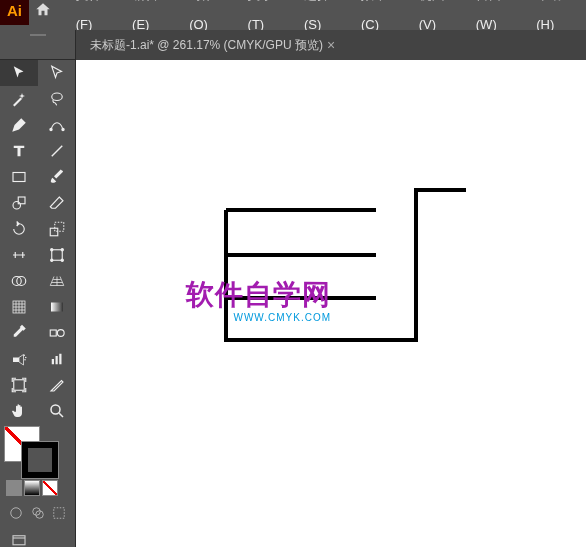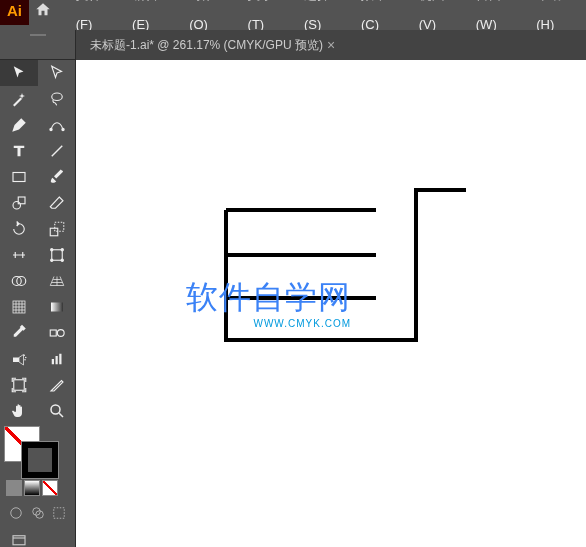--- a/index.html
+++ b/index.html
@@ -181,23 +181,23 @@
     }
     .watermark {
       position: absolute;
       left: 110px;
       top: 216px;
       display: flex;
       flex-direction: column;
       align-items: flex-start;
     }
     .watermark-main {
-      font-size: 32px;
-      font-weight: normal;
-      color: #3b82f6;
+      font-size: 28px;
+      font-weight: bold;
+      color: #a21caf;
       letter-spacing: 1px;
     }
     .watermark-sub {
       font-size: 10px;
       color: #0099dd;
       letter-spacing: 1px;
       align-self: flex-end;
       margin-top: -2px;
     }
   </style>

